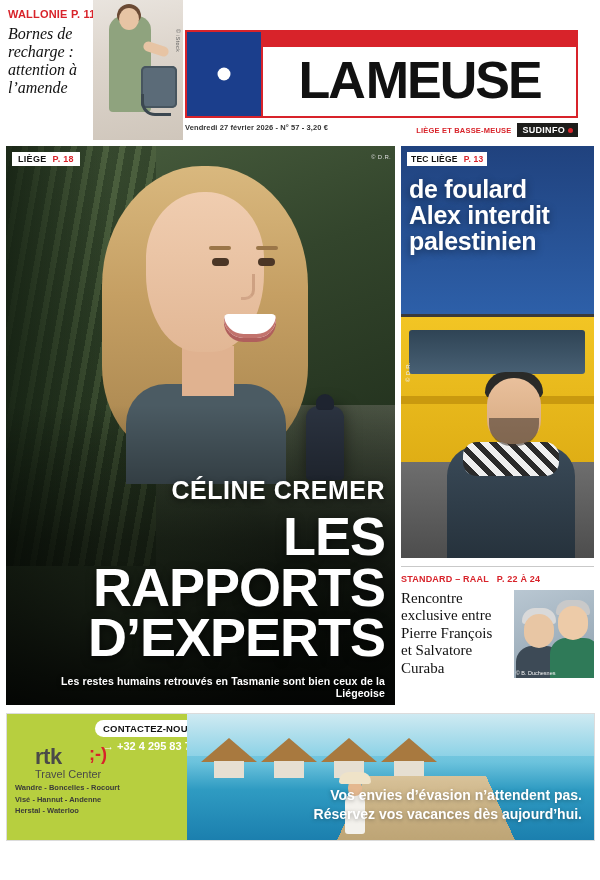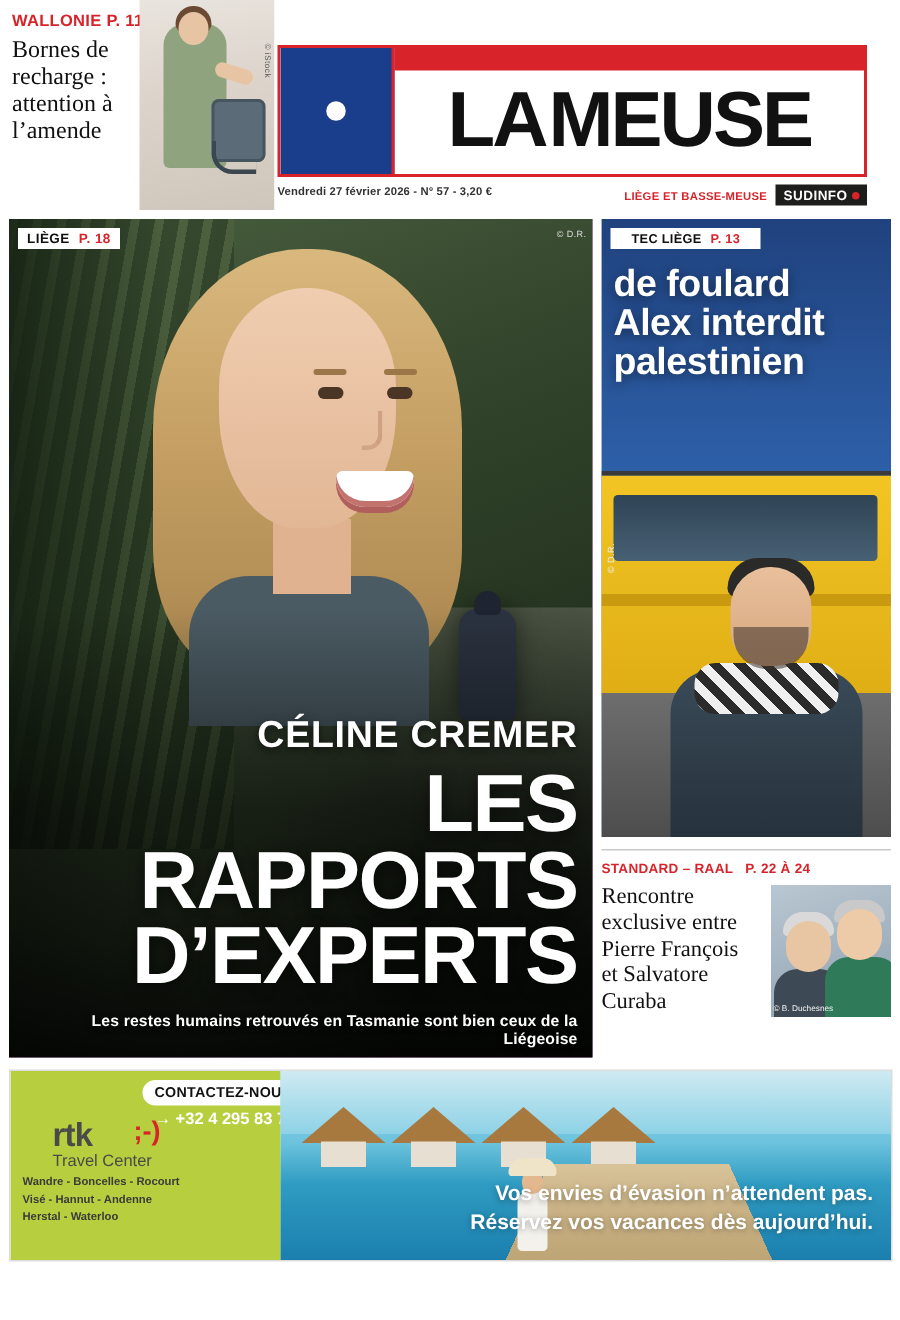--- a/index.html
+++ b/index.html
@@ -33,20 +33,21 @@
     font-size: 11px; font-weight: bold;
     color: #d8232a; letter-spacing: 0.2px;
     margin-bottom: 5px;
   }
   .teaser-kicker .pg { color: #d8232a; margin-left: 0; }
   .teaser-title {
     font-family: "Liberation Serif", serif;
     font-size: 16px; line-height: 1.12;
     color: #111; font-weight: normal;
     width: 104px;
+    font-style: italic;
   }
   .teaser-photo {
     position: absolute; right: 0; top: 0;
     width: 90px; height: 140px;
     background: linear-gradient(170deg,#e9e4de 0%, #ddd5cc 40%, #cfc6bb 100%);
     overflow: hidden;
   }
   .tp-person {
     position: absolute; left: 16px; top: 16px;
     width: 42px; height: 96px;
@@ -352,21 +353,21 @@
   }
   .rc-man-beard {
     position: absolute; left: 88px; top: 272px;
     width: 50px; height: 28px;
     background: rgba(60,50,42,0.55);
     border-radius: 0 0 22px 22px;
   }
   .rc-badge {
     position: absolute; left: 6px; top: 6px;
     background: #ffffff;
-    padding: 2px 14px;
+    padding: 2px 4px;
     font-size: 8.5px; font-weight: bold;
     color: #111; letter-spacing: 0.2px;
     display: flex; gap: 6px; align-items: flex-start;
   }
   .rc-badge .pg { color: #d8232a; }
   .rc-credit {
     position: absolute; left: 4px; top: 236px;
     font-size: 6px; color: #eee;
     transform: rotate(-90deg); transform-origin: left top;
     letter-spacing: 0.3px;

